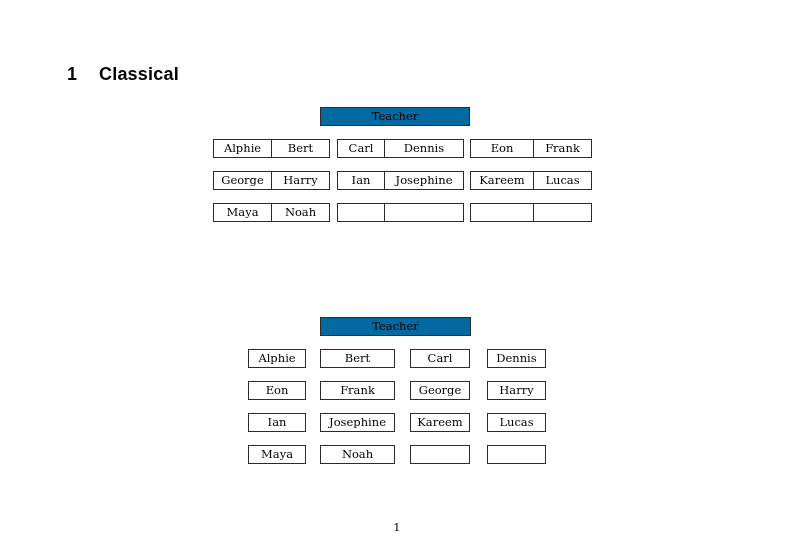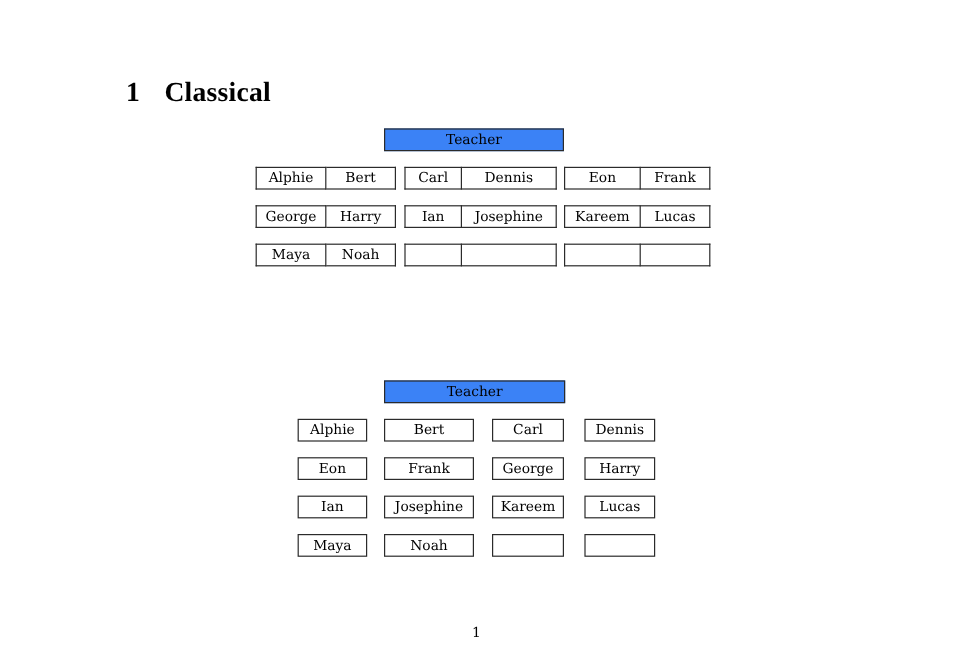--- a/index.html
+++ b/index.html
@@ -17,26 +17,25 @@
   }
 
   .page {
     position: absolute;
     inset: 0;
   }
 
   
   .section-heading {
     position: absolute;
-    font-family: Liberation Serif, serif;
+    font-family: Liberation Sans, sans-serif;
     font-weight: bold;
-    font-size: 23px;
+    font-size: 18px;
     letter-spacing: 0.2px;
     white-space: nowrap;
-    margin-left: 38px;
   }
   .section-heading .sec-num {
     display: inline-block;
     width: 32px;
   }
   .section-heading .sec-title {
     display: inline-block;
   }
 
   #heading-classical   { left: 67px;  top: 64px; }
@@ -89,21 +88,21 @@
   
   .teacher-box {
     position: absolute;
     box-sizing: border-box;
     border: 1px solid #2b2b2b;
     height: 19px;
     line-height: 17px;
     text-align: center;
     font-size: 11.5px;
     font-family: "DejaVu Serif", "Liberation Serif", serif;
-    background: #3b82f6;
+    background: #0369a1;
     white-space: nowrap;
   }
 
   
   #page-number {
     position: absolute;
     left: 0;
     right: 0;
     top: 520px;
     text-align: center;

